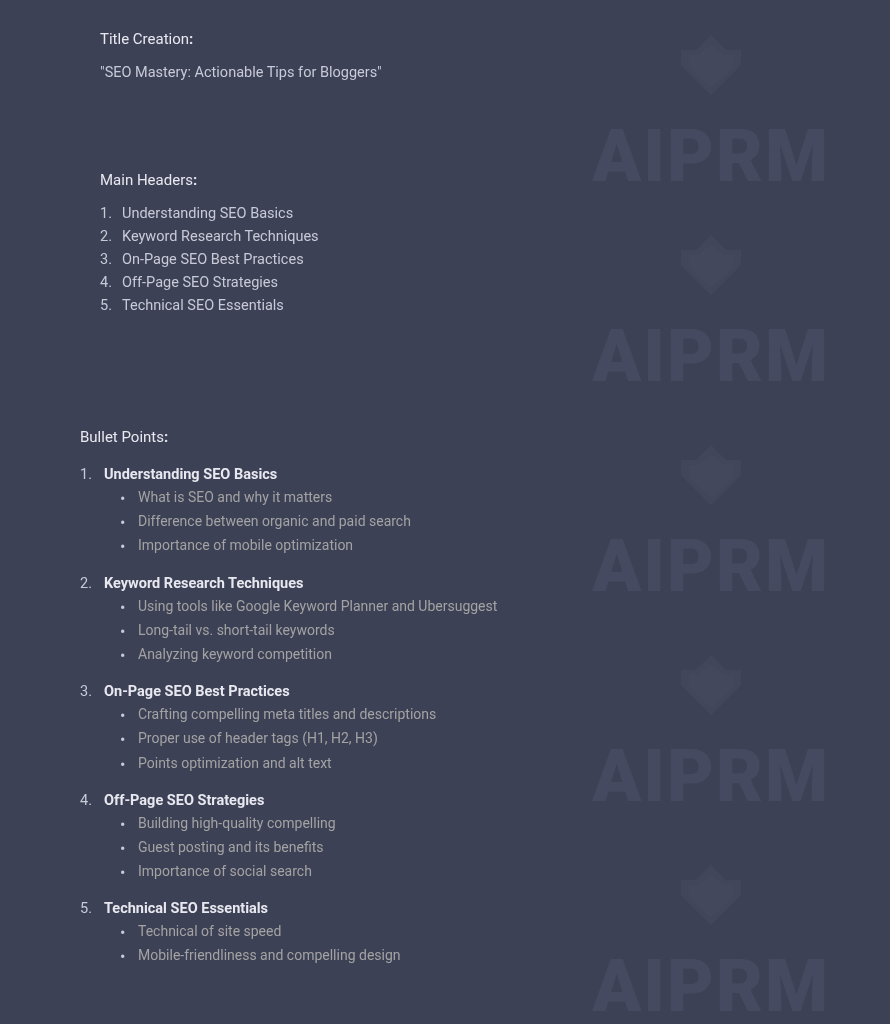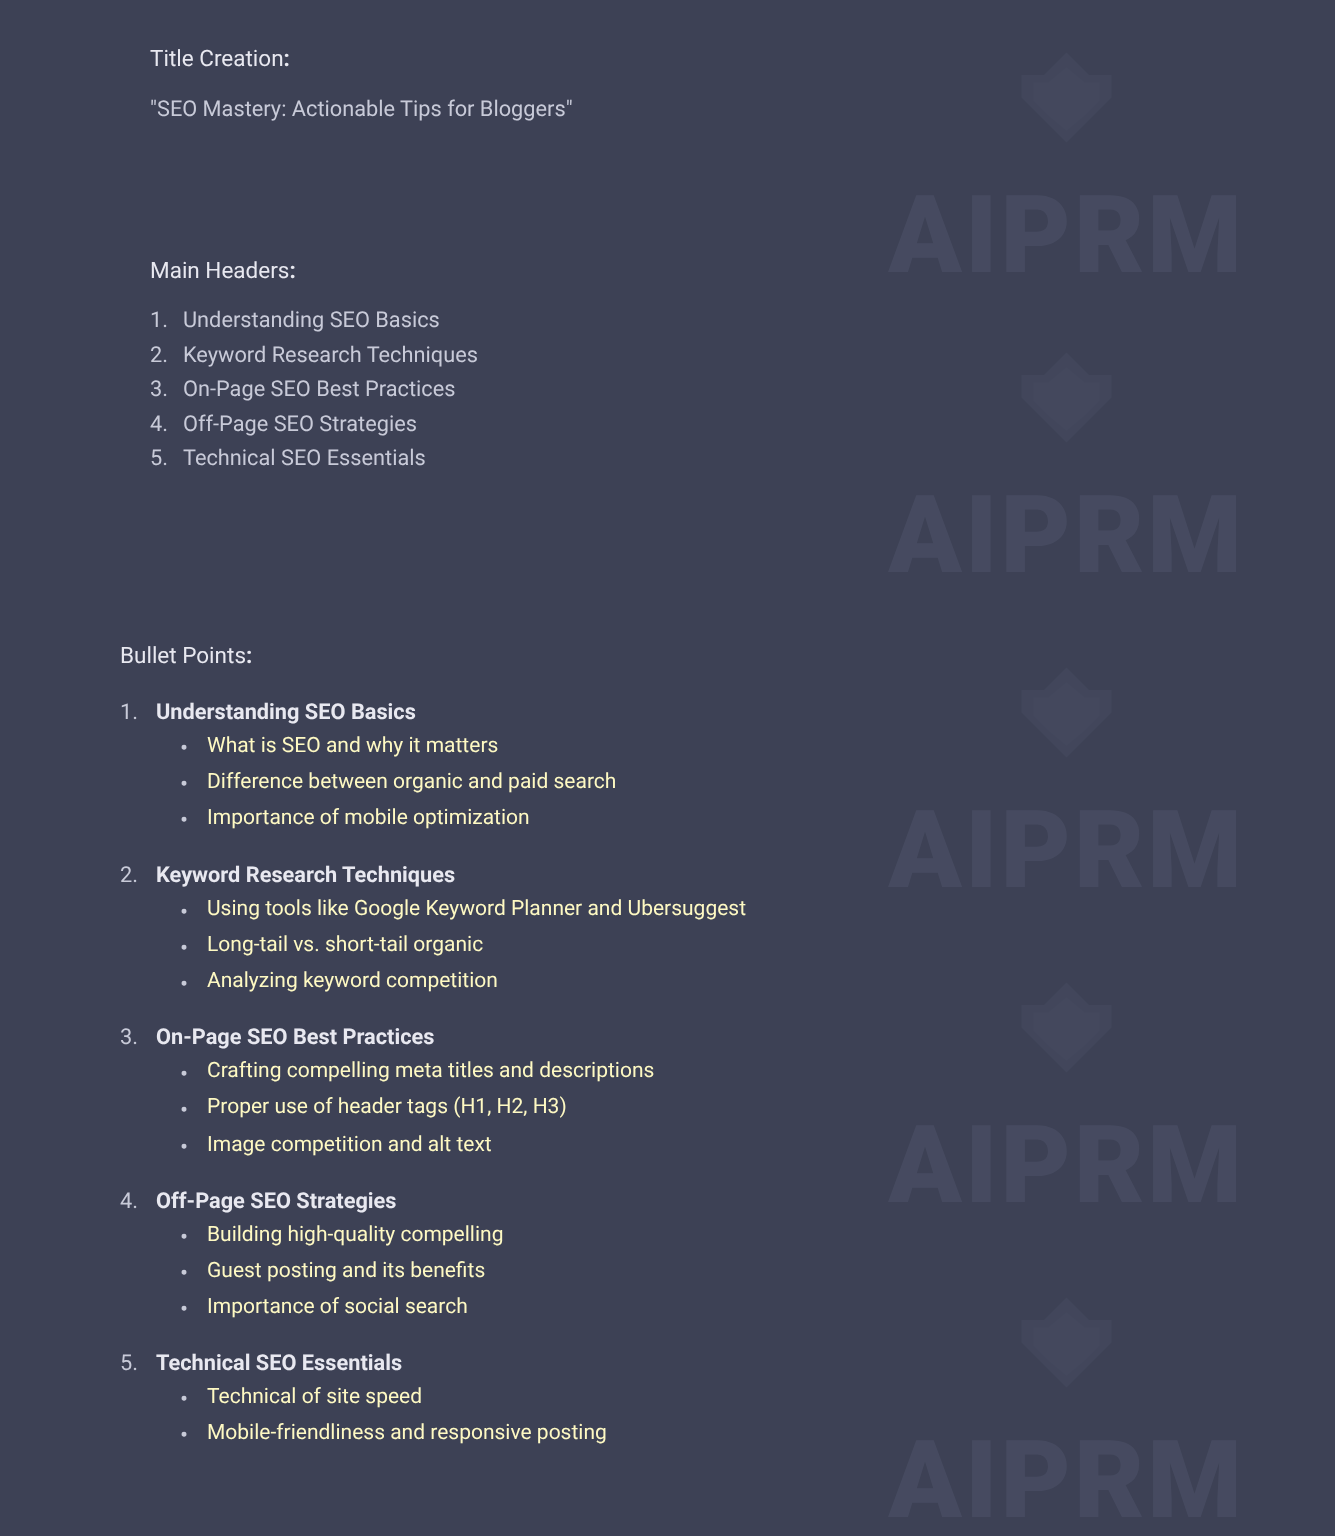--- a/index.html
+++ b/index.html
@@ -139,21 +139,21 @@
       color: #e8e8f0;
     }
 
     .sub-list {
       list-style: none;
       margin-left: 40px;
     }
 
     .sub-list li {
       font-size: 14px;
-      color: #fef9c3;
+      color: #a3a3a3;
       margin-bottom: 5px;
       display: flex;
       align-items: flex-start;
     }
 
     .sub-list li::before {
       content: "•";
       min-width: 18px;
       color: #c8cad8;
       font-size: 16px;
@@ -278,41 +278,41 @@
 
       <li class="numbered-item">
         <div class="numbered-item-header">
           <span class="numbered-item-title">Keyword Research Techniques</span>
         </div>
         <ul class="sub-list">
           <li>
               <span>Using tools like Google Keyword Planner and Ubersuggest</span>
             </li>
           <li>
-              <span>Long-tail vs. short-tail organic</span>
+              <span>Long-tail vs. short-tail keywords</span>
             </li>
           <li>
               <span>Analyzing keyword competition</span>
             </li>
         </ul>
       </li>
 
       <li class="numbered-item">
         <div class="numbered-item-header">
           <span class="numbered-item-title">On-Page SEO Best Practices</span>
         </div>
         <ul class="sub-list">
           <li>
               <span>Crafting compelling meta titles and descriptions</span>
             </li>
           <li>
               <span>Proper use of header tags (H1, H2, H3)</span>
             </li>
           <li>
-              <span>Image competition and alt text</span>
+              <span>Points optimization and alt text</span>
             </li>
         </ul>
       </li>
 
       <li class="numbered-item">
         <div class="numbered-item-header">
           <span class="numbered-item-title">Off-Page SEO Strategies</span>
         </div>
         <ul class="sub-list">
           <li>
@@ -329,21 +329,21 @@
 
       <li class="numbered-item">
         <div class="numbered-item-header">
           <span class="numbered-item-title">Technical SEO Essentials</span>
         </div>
         <ul class="sub-list">
           <li>
               <span>Technical of site speed</span>
             </li>
           <li>
-              <span>Mobile-friendliness and responsive posting</span>
+              <span>Mobile-friendliness and compelling design</span>
             </li>
         </ul>
       </li>
 
     </ol>
   </div>
 
 </div>
 
 </body></html>

